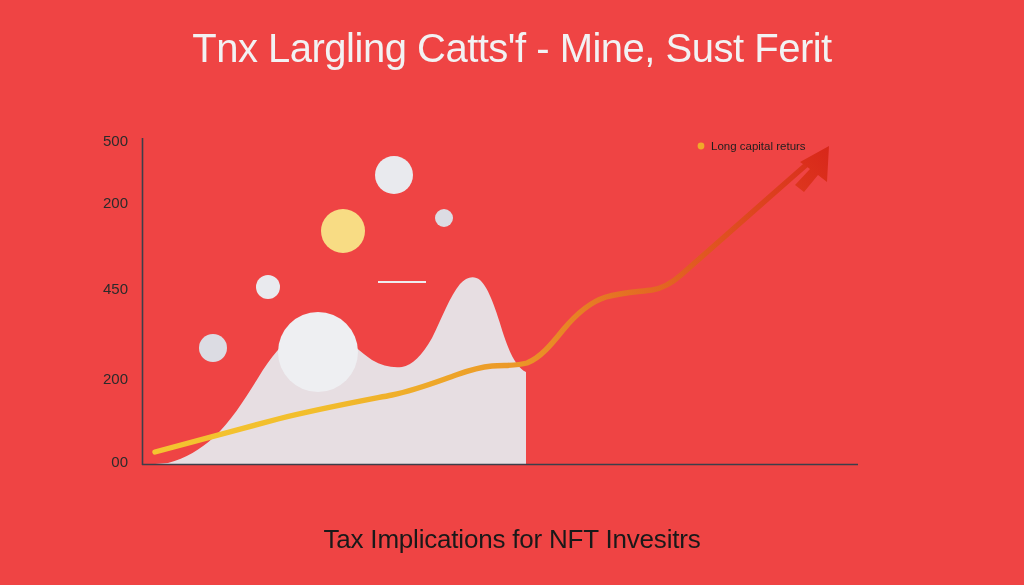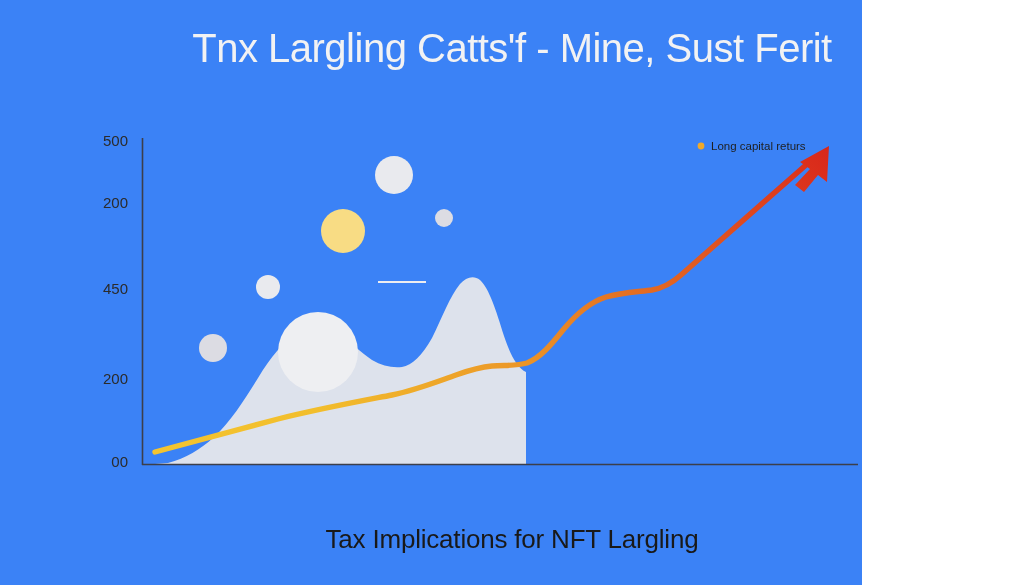--- a/index.html
+++ b/index.html
@@ -9,23 +9,23 @@
   }
   body {
     width: 1024px;
     height: 585px;
     overflow: hidden;
     font-family: "Liberation Sans", sans-serif;
     position: relative;
   }
   #slide {
     position: relative;
-    width: 862px;
+    width: 1024px;
     height: 585px;
-    background: #3b82f6;
+    background: #ef4444;
   }
   
   #ghost-title {
     position: absolute;
     left: 0;
     top: 26px;
     width: 1024px;
     text-align: center;
     font-size: 40px;
     font-weight: 300;
@@ -150,15 +150,15 @@
       </g>
 
       <g>
         <circle cx="701" cy="146" r="3.4" fill="#F0A92A"></circle>
         <text class="legend-label" x="711" y="150">Long capital returs</text>
       </g>
 
     </svg>
   </div>
 
-  <div id="caption">Tax Implications for NFT Largling</div>
+  <div id="caption">Tax Implications for NFT Invesitrs</div>
 
 </div>
 
 </body></html>

